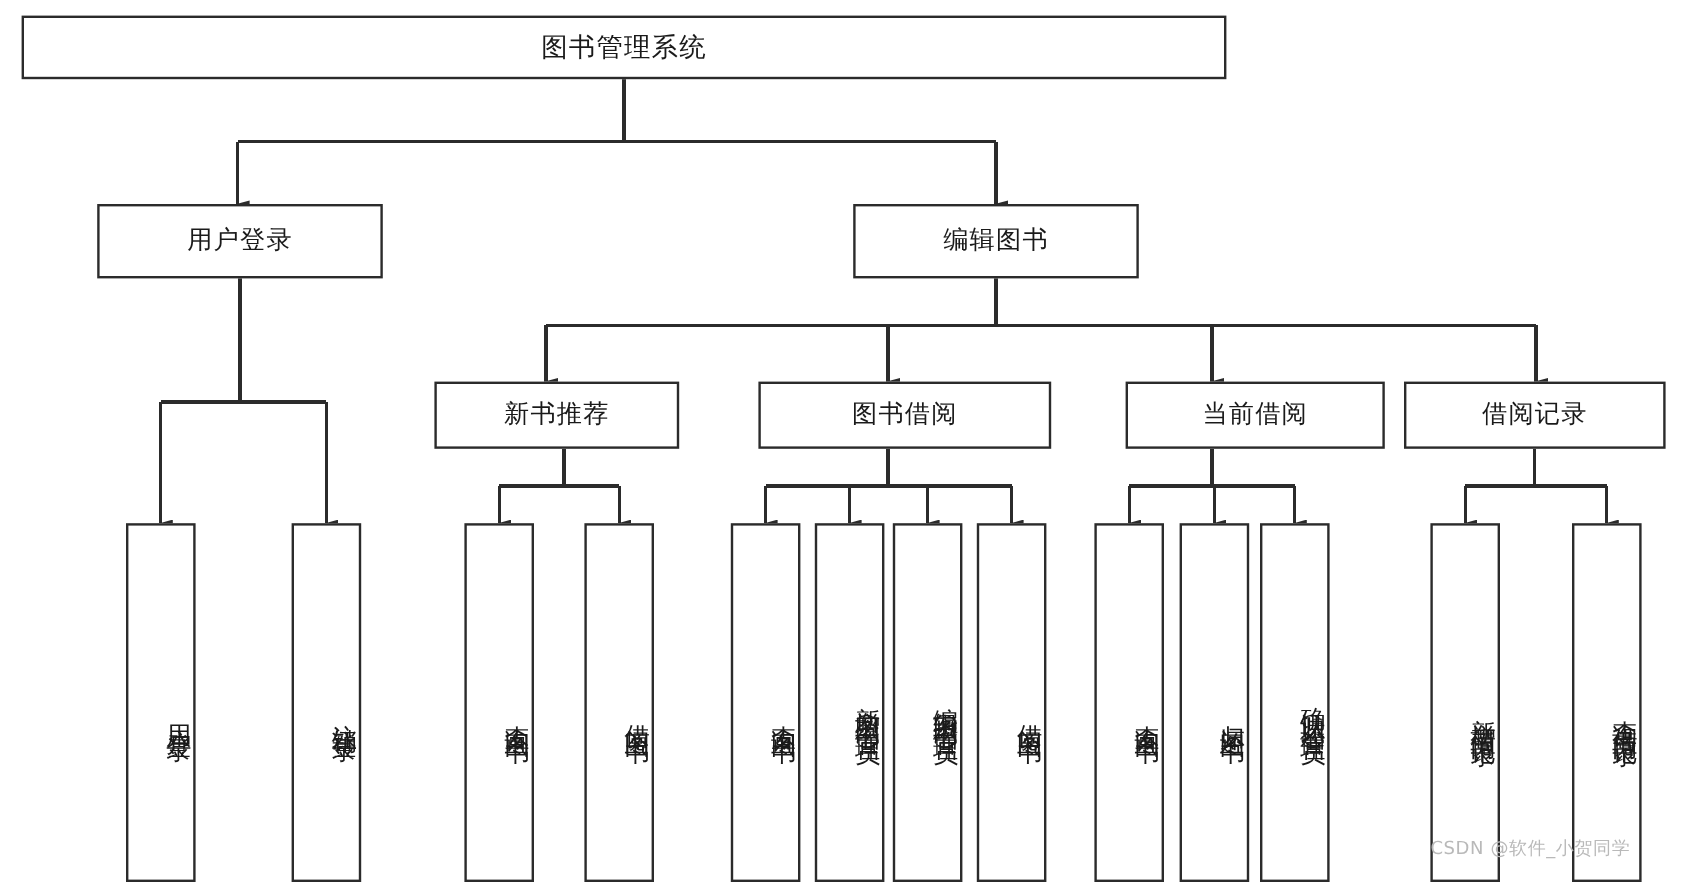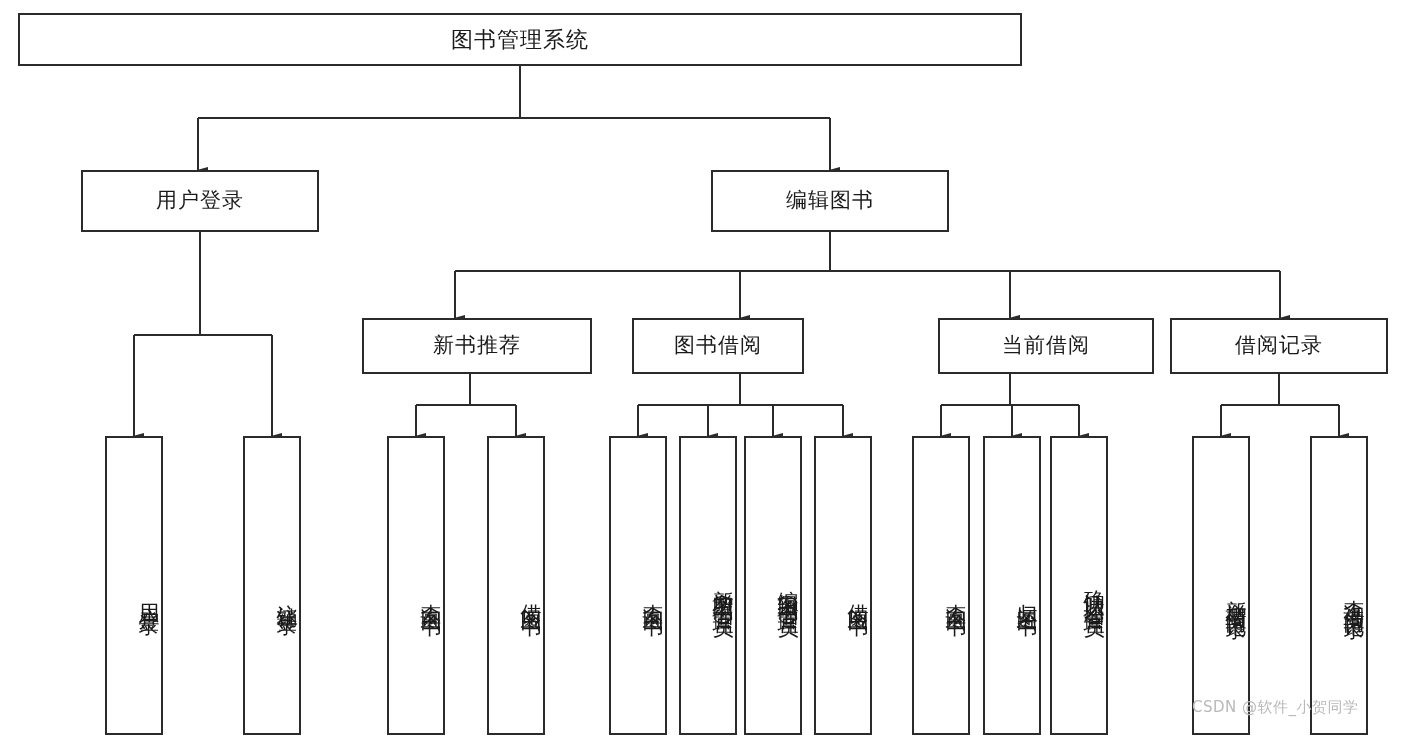--- a/index.html
+++ b/index.html
@@ -113,22 +113,22 @@
         <line x1="1221" y1="405" x2="1221" y2="436" marker-end="url(#arrowhead)"></line>
         <line x1="1339" y1="405" x2="1339" y2="436" marker-end="url(#arrowhead)"></line>
       </g>
   </svg>
 
   <div class="node root" style="left: 18px; top: 13px; width: 1004px; height: 53px;">图书管理系统</div>
 
   <div class="node horiz" style="left: 81px; top: 170px; width: 238px; height: 62px;">用户登录</div>
   <div class="node horiz" style="left: 711px; top: 170px; width: 238px; height: 62px;">编辑图书</div>
 
-  <div class="node horiz" style="left: 362px; top: 318px; width: 230px; height: 56px;">新书推荐</div>
-  <div class="node horiz" style="left: 632px; top: 318px; width: 172px; height: 56px;">图书借阅</div>
+  <div class="node horiz" style="left: 362px; top: 318px; width: 204px; height: 56px;">新书推荐</div>
+  <div class="node horiz" style="left: 632px; top: 318px; width: 244px; height: 56px;">图书借阅</div>
   <div class="node horiz" style="left: 902px; top: 318px; width: 216px; height: 56px; margin-left: 36px;">当前借阅</div>
   <div class="node horiz" style="left: 1170px; top: 318px; width: 218px; height: 56px;">借阅记录</div>
 
   <div class="node vert" style="left: 105px; top: 436px; width: 58px; height: 299px;">用户登录</div>
   <div class="node vert" style="left: 243px; top: 436px; width: 58px; height: 299px;">注销登录</div>
   <div class="node vert" style="left: 387px; top: 436px; width: 58px; height: 299px;">查询图书</div>
   <div class="node vert" style="left: 487px; top: 436px; width: 58px; height: 299px;">借阅图书</div>
   <div class="node vert" style="left: 609px; top: 436px; width: 58px; height: 299px;">查询图书</div>
   <div class="node vert tall" style="left: 679px; top: 436px; width: 58px; height: 299px;">新增图书（管理员）</div>
   <div class="node vert tall" style="left: 744px; top: 436px; width: 58px; height: 299px;">编辑图书（管理员）</div>

